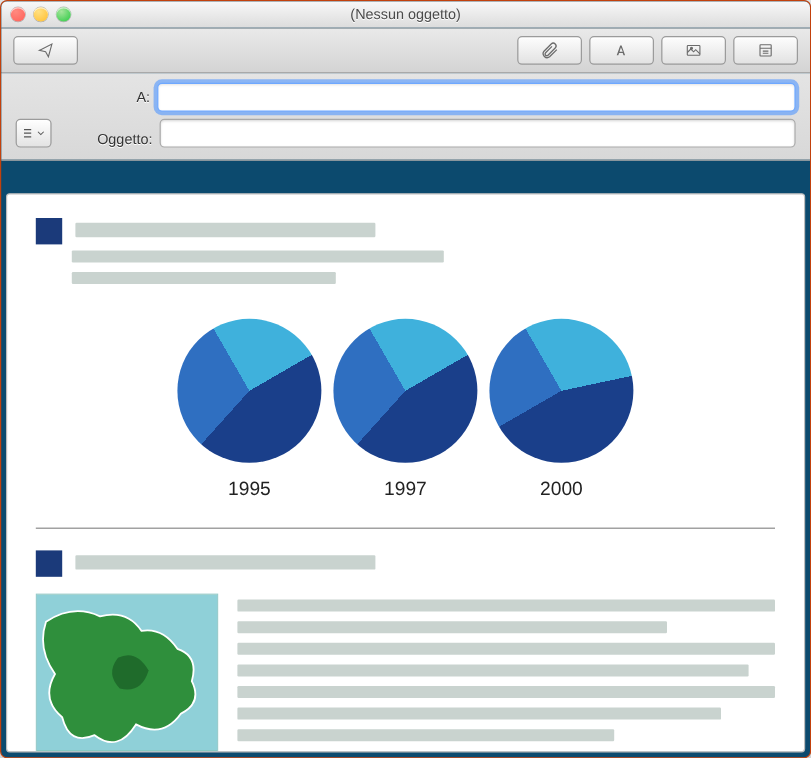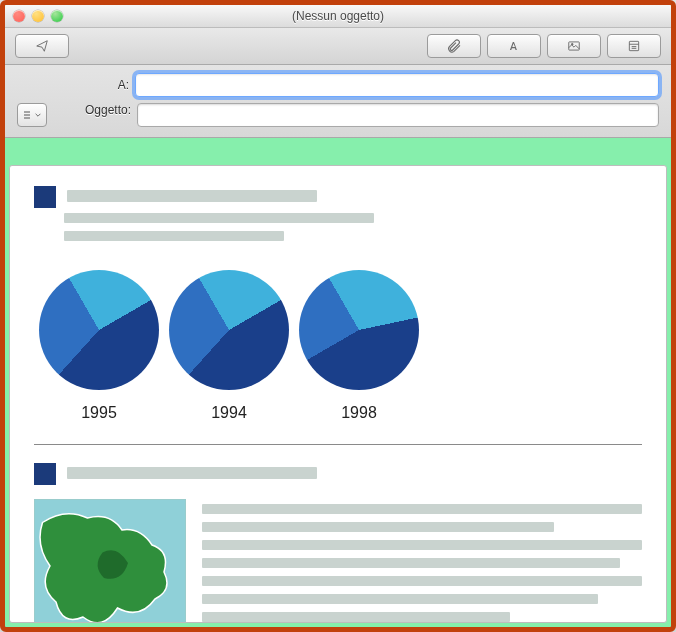--- a/index.html
+++ b/index.html
@@ -1,44 +1,44 @@
 <!DOCTYPE html>
 <html><head>
 <meta charset="utf-8">
 <style>
   html,body{margin:0;padding:0;font-family:"Lucida Grande","Helvetica Neue",Arial,sans-serif;font-size:12px;background:#ededed}
-  .window{width:676px;height:632px;background:#86efac;border:5px solid #c2410c;border-radius:6px;box-shadow:0 8px 30px rgba(0,0,0,.25);overflow:hidden;position:relative;box-sizing:border-box}
+  .window{width:676px;height:632px;background:#0c4a6e;border:1px solid #c2410c;border-radius:6px;box-shadow:0 8px 30px rgba(0,0,0,.25);overflow:hidden;position:relative;box-sizing:border-box}
   .titlebar{height:22px;background:linear-gradient(#f8f8f8,#dcdcdc);border-bottom:1px solid #bcbcbc;display:flex;align-items:center;position:relative}
   .traffic{display:flex;gap:7px;margin-left:8px}
   .tlight{width:12px;height:12px;border-radius:50%;box-shadow:inset 0 1px 0 rgba(255,255,255,.6),0 0 0 .5px rgba(0,0,0,.25)}
   .tl-close{background:radial-gradient(circle at 35% 30%,#ff8a80,#ff5f57)}
   .tl-min{background:radial-gradient(circle at 35% 30%,#ffe082,#ffbd2e)}
   .tl-max{background:radial-gradient(circle at 35% 30%,#a5e59b,#28c940)}
   .title{position:absolute;left:0;right:0;text-align:center;color:#4a4a4a;font-size:12px;text-shadow:0 1px 0 #fff;pointer-events:none}
   .toolbar{height:36px;background:linear-gradient(#e9e9e9,#d4d4d4);border-bottom:1px solid #a9a9a9;display:flex;align-items:center;padding:0 10px;justify-content:space-between}
   .tb-group{display:flex;gap:6px}
   .tb-btn{height:22px;min-width:36px;padding:0 8px;border:1px solid #9b9b9b;border-radius:4px;background:linear-gradient(#fdfdfd,#e2e2e2);box-shadow:inset 0 1px 0 #fff;display:flex;align-items:center;justify-content:center;color:#555;cursor:default}
   .tb-btn svg{display:block}
   .headers{background:linear-gradient(#e4e4e4,#d8d8d8);border-bottom:1px solid #a9a9a9;padding:8px 12px 10px 12px}
   .hdr-row{display:flex;align-items:center;margin-bottom:6px}
   .hdr-lbl{width:112px;text-align:right;color:#333;padding-right:6px;text-shadow:0 1px 0 #fff}
   .hdr-inp{flex:1;height:22px;border:1px solid #a9a9a9;border-radius:4px;background:#fff;box-shadow:inset 0 1px 2px rgba(0,0,0,.15);padding:0 6px;font:inherit}
   .hdr-inp.focus{box-shadow:0 0 0 3px rgba(80,150,255,.6),inset 0 1px 2px rgba(0,0,0,.1);border-color:#6ea8ff}
-  .subject-row{display:flex;align-items:flex-start}
+  .subject-row{display:flex;align-items:flex-end}
   .menu-btn{height:22px;width:28px;border:1px solid #9b9b9b;border-radius:4px;background:linear-gradient(#fff,#e3e3e3);box-shadow:inset 0 1px 0 #fff;display:flex;align-items:center;justify-content:center;margin-right:8px}
   .body-wrap{position:absolute;top:160px;bottom:4px;left:4px;right:4px;background:#fff;border:1px solid #bdbdbd;border-radius:3px;overflow:hidden}
   .body-scroll{position:absolute;inset:0;overflow-y:scroll;padding:20px 24px 20px 24px;box-sizing:border-box}
   .body-scroll::-webkit-scrollbar{width:14px}
   .body-scroll::-webkit-scrollbar-track{background:#f2f2f2;border-left:1px solid #ddd}
   .body-scroll::-webkit-scrollbar-thumb{background:#b2b2b2;border:3px solid #f2f2f2;border-radius:10px}
   
   .blk-sq{width:22px;height:22px;background:#1b3a7a;display:inline-block;vertical-align:top;margin-right:8px}
   .ph-line{height:10px;background:#c9d3cf;display:inline-block;border-radius:1px}
   .ph-row{margin:4px 0}
-  .pies{display:flex;justify-content:flex-start;margin:26px 0 8px 0}
+  .pies{display:flex;justify-content:center;margin:26px 0 8px 0}
   .pie-col{display:flex;flex-direction:column;align-items:center;width:130px}
   .pie{width:120px;height:120px;border-radius:50%}
   .pie-lbl{margin-top:14px;font-size:16px;color:#222}
   .divider{height:1px;background:#8a8a8a;margin:22px 0 18px 0}
   .sec2{display:flex;gap:16px}
   .map-ph{width:150px;height:130px;background:linear-gradient(#2d8a3e,#3aa34a);border:1px solid #9cc;position:relative;overflow:hidden}
   .map-ph svg{position:absolute;inset:0}
   .para-lines{flex:1}
 </style>
 </head>
@@ -123,25 +123,25 @@
         <div class="ph-row" style="margin-left:30px"><span class="ph-line" style="width:220px"></span></div>
       </div>
 
       <div class="pies" id="pies">
           <div class="pie-col">
             <div class="pie" style="background: conic-gradient(from -30deg, rgb(63, 177, 220) 0deg, rgb(63, 177, 220) 90deg, rgb(26, 63, 138) 90deg, rgb(26, 63, 138) 252deg, rgb(47, 111, 193) 252deg, rgb(47, 111, 193) 360deg);"></div>
             <div class="pie-lbl">1995</div>
           </div>
           <div class="pie-col">
             <div class="pie" style="background: conic-gradient(from -30deg, rgb(63, 177, 220) 0deg, rgb(63, 177, 220) 90deg, rgb(26, 63, 138) 90deg, rgb(26, 63, 138) 252deg, rgb(47, 111, 193) 252deg, rgb(47, 111, 193) 360deg);"></div>
-            <div class="pie-lbl">1994</div>
+            <div class="pie-lbl">1997</div>
           </div>
           <div class="pie-col">
             <div class="pie" style="background: conic-gradient(from -30deg, rgb(63, 177, 220) 0deg, rgb(63, 177, 220) 108deg, rgb(26, 63, 138) 108deg, rgb(26, 63, 138) 270deg, rgb(47, 111, 193) 270deg, rgb(47, 111, 193) 360deg);"></div>
-            <div class="pie-lbl">1998</div>
+            <div class="pie-lbl">2000</div>
           </div>
         </div>
 
       <div class="divider"></div>
 
       <div>
         <span class="blk-sq"></span>
         <span class="ph-line" style="width:250px;height:12px;vertical-align:top;margin-top:4px"></span>
       </div>
 

